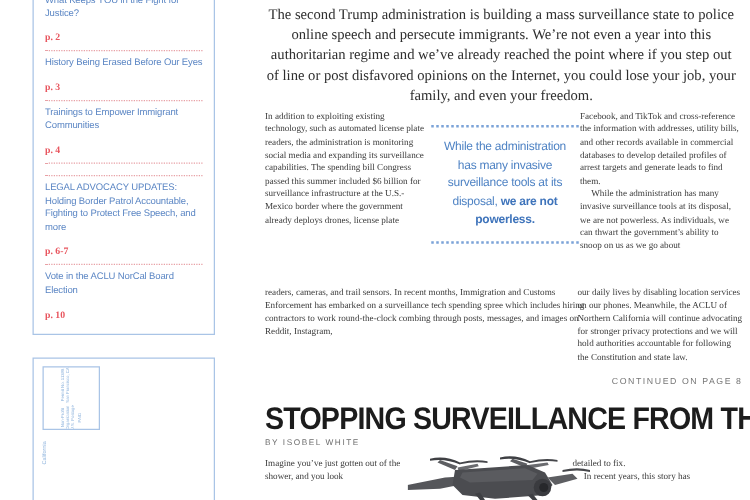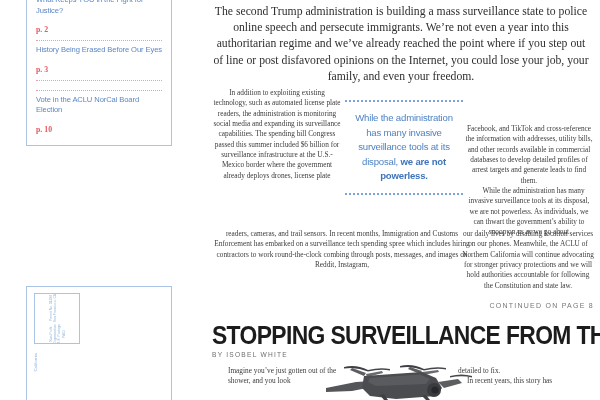--- a/index.html
+++ b/index.html
@@ -96,29 +96,29 @@
 
   
   .body-zone{
     position:absolute;left:16px;top:88px;width:382px;height:226px;
   }
   .col{
     position:absolute;top:0;
     font-family:"Liberation Serif", serif;
     font-size:7.3px;line-height:10.35px;
     color:#3b3b3b;
-    text-align:center;
+    text-align:left;
   }
   .col p{margin:0;}
   .col p + p{text-indent:9px;}
   .col-left-wide{left:0;width:260px;}
   .col-right-wide{left:128px;width:254px;}
 
   .wrap-top-left{position:absolute;left:0;top:0;width:130px;}
-  .wrap-top-right{position:absolute;left:252px;top:0;width:130px;margin-top:36px;}
+  .wrap-top-right{position:absolute;left:252px;top:0;width:130px;}
 
   .pullquote{
     position:absolute;left:133px;top:12px;width:118px;
     border-top:2px dotted #7ba3d8;
     border-bottom:2px dotted #7ba3d8;
     padding:9px 2px 9px 2px;
     box-sizing:border-box;
     text-align:center;
     font-family:"Liberation Sans", sans-serif;
     font-size:9.6px;line-height:14.6px;
@@ -154,21 +154,21 @@
     color:#6e6e6e;
   }
   .sec-col{
     position:absolute;top:366px;
     font-family:"Liberation Serif", serif;
     font-size:7.3px;line-height:10.35px;
     color:#3b3b3b;
   }
   .sec-col p{margin:0;}
   .sec-col p + p{text-indent:9px;}
-  .sec-col-left{left:32px;width:122px;}
+  .sec-col-left{left:16px;width:122px;}
   .sec-col-right{left:262px;width:136px;}
 
   .drone-wrap{
     position:absolute;left:130px;top:358px;width:148px;height:42px;
     overflow:hidden;
   }
   .drone-wrap svg{display:block;}
 </style>
 </head>
 <body>
@@ -180,24 +180,32 @@
     <div class="toc-item">
       <div class="toc-title">What Keeps YOU in the Fight for Justice?</div>
       <div class="toc-page">p. 2</div>
     </div>
 
     <div class="toc-item">
       <div class="toc-title">History Being Erased Before Our Eyes</div>
       <div class="toc-page">p. 3</div>
     </div>
 
-
-    <div class="toc-item">
-    </div>
-
+    <div class="toc-item">
+      <div class="toc-title">Trainings to Empower Immigrant Communities</div>
+      <div class="toc-page">p. 4</div>
+    </div>
+
+    <div class="toc-item">
+    </div>
+
+    <div class="toc-item">
+      <div class="toc-title">LEGAL ADVOCACY UPDATES: Holding Border Patrol Accountable, Fighting to Protect Free Speech, and more</div>
+      <div class="toc-page">p. 6-7</div>
+    </div>
 
     <div class="toc-item">
       <div class="toc-title">Vote in the ACLU NorCal Board Election</div>
       <div class="toc-page">p. 10</div>
     </div>
 
   </div>
 
   <div class="mail-box">
     <div class="permit-box">

